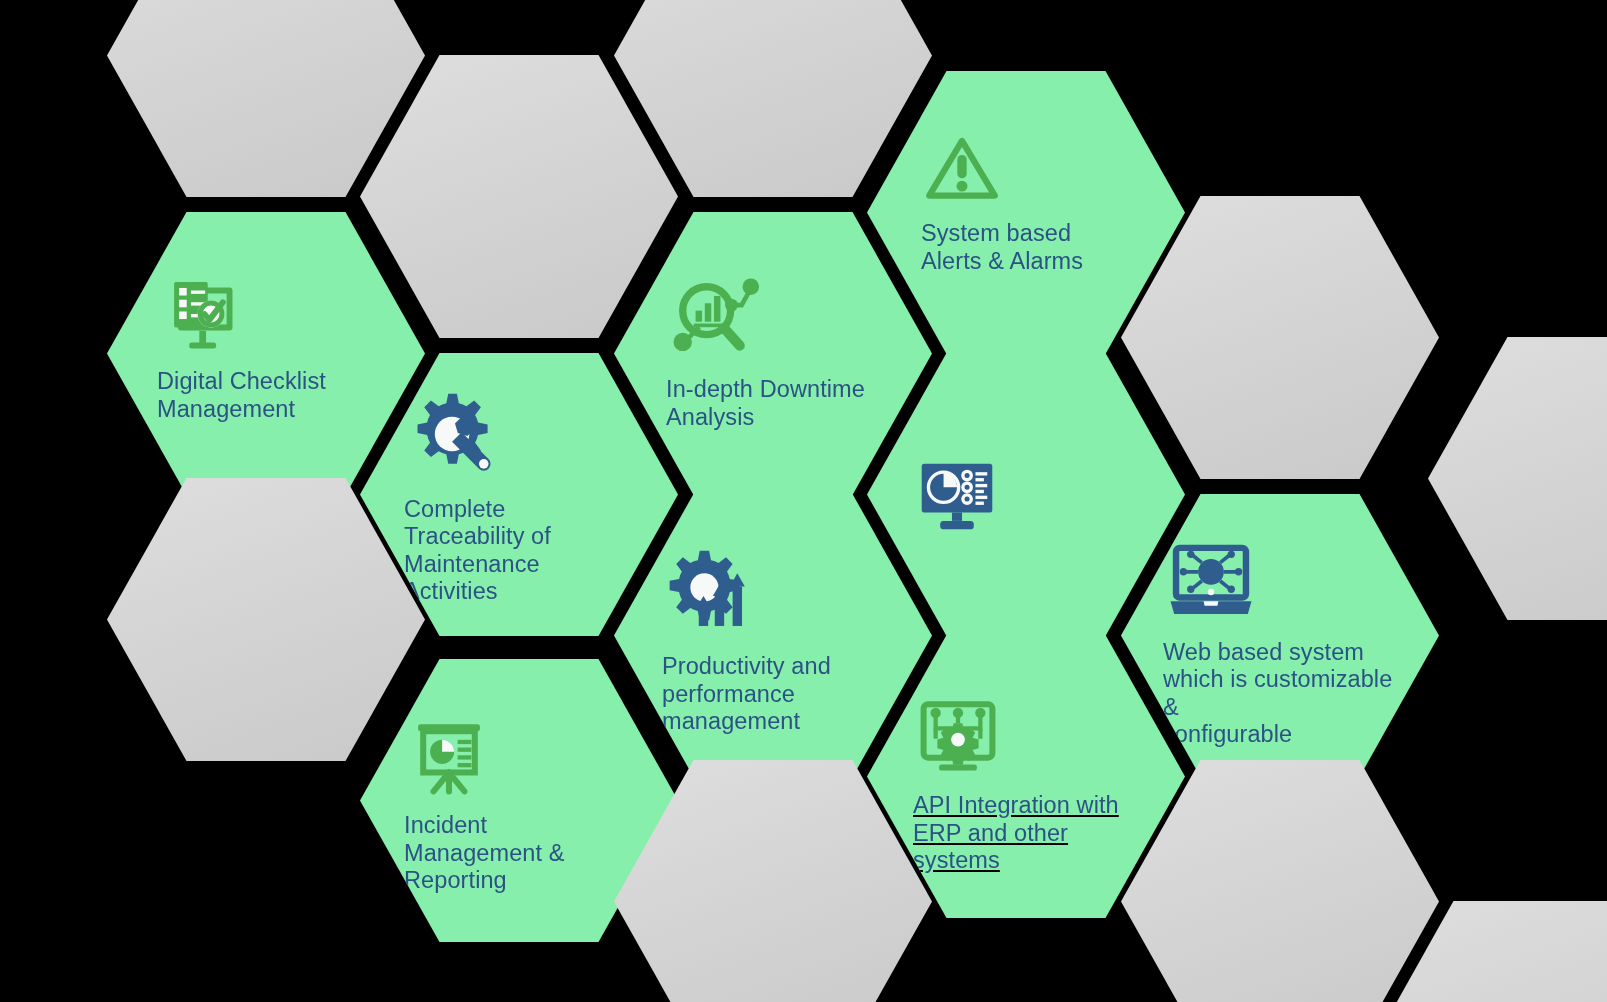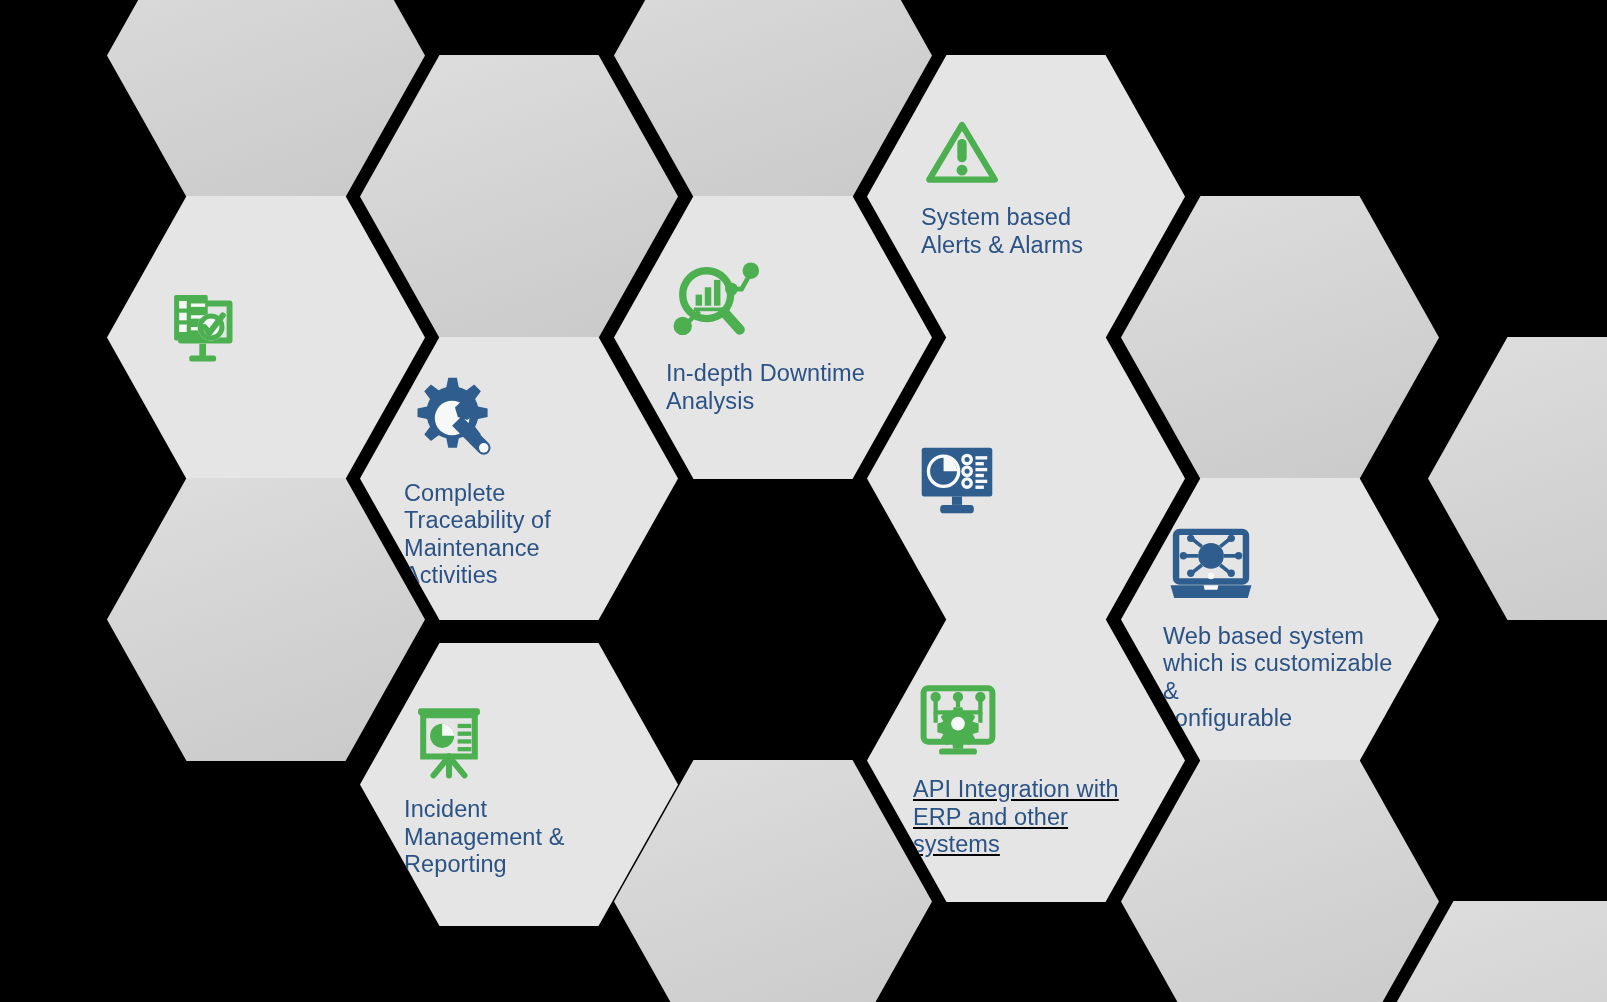--- a/index.html
+++ b/index.html
@@ -16,22 +16,23 @@
     clip-path:polygon(25% 0%,75% 0%,100% 50%,75% 100%,25% 100%,0% 50%);
     -webkit-clip-path:polygon(25% 0%,75% 0%,100% 50%,75% 100%,25% 100%,0% 50%);
     box-sizing:border-box;
     display:flex;flex-direction:column;
     align-items:center;justify-content:center;
   }
   .hex.gray{
     background:linear-gradient(160deg,#dededf 0%,#d2d2d3 55%,#c9c9ca 100%);
   }
   .hex.card{
-    background:#e5e5e5;
+    background:#86efac;
     padding:0 34px;
+    margin-top:16px;
   }
 
   .hex-inner{
     width:100%;
     display:flex;flex-direction:column;
     align-items:flex-start;
     justify-content:center;
     gap:2px;
   }
 
@@ -86,20 +87,22 @@
               <rect x="24" y="47" width="9" height="9"></rect>
               <rect x="38" y="22" width="17" height="4"></rect>
               <rect x="38" y="36" width="17" height="4"></rect>
               <rect x="38" y="50" width="17" height="4"></rect>
             </g>
             <circle cx="62" cy="50" r="16" fill="#f7f8f8"></circle>
             <circle cx="62" cy="50" r="13" fill="none" stroke="#4cb050" stroke-width="6"></circle>
             <path d="M54 50 L60 57 L76 36" fill="none" stroke="#4cb050" stroke-width="7" stroke-linecap="round" stroke-linejoin="round"></path>
           </svg>
         </span>
+        <div class="label" style="color: rgb(43, 82, 132);">Digital Checklist
+Management</div>
       </div>
     </div>
     <div class="hex gray" style="left: 107px; top: 478px; width: 318px; height: 283px;"></div>
     <div class="hex gray" style="left: 360px; top: 55px; width: 318px; height: 283px;"></div>
     <div class="hex card pos-ctm" style="left: 360px; top: 337px; width: 318px; height: 283px;">
       <div class="hex-inner">
         <span class="icon">
           <svg width="96" height="96" viewBox="0 0 100 100" xmlns="http://www.w3.org/2000/svg">
             <path fill="#2f5d8e" d="M44 6 l9 0 2 10 a28 28 0 0 1 8 3 l8-6 7 7 -6 8 a28 28 0 0 1 3 8 l10 2 0 9 -10 2 a28 28 0 0 1-3 8 l6 8 -7 7 -8-6 a28 28 0 0 1-8 3 l-2 10 -9 0 -2-10 a28 28 0 0 1-8-3 l-8 6 -7-7 6-8 a28 28 0 0 1-3-8 l-10-2 0-9 10-2 a28 28 0 0 1 3-8 l-6-8 7-7 8 6 a28 28 0 0 1 8-3 z"></path>
             <circle cx="48" cy="48" r="18" fill="#f7f8f8"></circle>
@@ -156,20 +159,41 @@
             <path d="M61 61 L78 80" stroke="#4cb050" stroke-width="11" stroke-linecap="round"></path>
             <path d="M68 36 L80 36 L90 18" stroke="#4cb050" stroke-width="5" fill="none"></path>
             <circle cx="90" cy="16" r="9" fill="#4cb050"></circle>
             <circle cx="69" cy="36" r="7" fill="#4cb050"></circle>
             <path d="M22 72 L34 60" stroke="#4cb050" stroke-width="5"></path>
             <circle cx="16" cy="76" r="10" fill="#4cb050"></circle>
           </svg>
         </span>
         <div class="label" style="color: rgb(43, 82, 132);">In-depth Downtime
 Analysis</div>
+      </div>
+    </div>
+    <div class="hex card pos-ppm" style="left: 614px; top: 478px; width: 318px; height: 283px;">
+      <div class="hex-inner">
+        <span class="icon">
+          <svg width="94" height="94" viewBox="0 0 100 100" xmlns="http://www.w3.org/2000/svg">
+            <path fill="#2f5d8e" d="M38 4 l10 0 2 10 a26 26 0 0 1 8 3 l8-6 7 7 -6 8 a26 26 0 0 1 3 8 l10 2 0 10 -10 2 a26 26 0 0 1-3 8 l6 8 -7 7 -8-6 a26 26 0 0 1-8 3 l-2 10 -10 0 -2-10 a26 26 0 0 1-8-3 l-8 6 -7-7 6-8 a26 26 0 0 1-3-8 l-10-2 0-10 10-2 a26 26 0 0 1 3-8 l-6-8 7-7 8 6 a26 26 0 0 1 8-3 z"></path>
+            <circle cx="43" cy="43" r="15" fill="#f7f8f8"></circle>
+            <g fill="#2f5d8e">
+              <path d="M36 62 L48 62 L42 52 Z"></path>
+              <rect x="37" y="62" width="10" height="22"></rect>
+              <path d="M52 52 L66 52 L59 40 Z"></path>
+              <rect x="54" y="52" width="10" height="32"></rect>
+              <path d="M70 42 L86 42 L78 28 Z"></path>
+              <rect x="73" y="42" width="10" height="42"></rect>
+            </g>
+          </svg>
+        </span>
+        <div class="label" style="color: rgb(43, 82, 132);">Productivity and
+performance
+management</div>
       </div>
     </div>
     <div class="hex gray" style="left: 614px; top: 760px; width: 318px; height: 283px;"></div>
     <div class="hex card pos-sba" style="left: 867px; top: 55px; width: 318px; height: 283px;">
       <div class="hex-inner">
         <span class="icon">
           <svg width="78" height="78" viewBox="0 0 100 100" xmlns="http://www.w3.org/2000/svg">
             <path d="M50 14 L92 84 L8 84 Z" fill="none" stroke="#4cb050" stroke-width="8" stroke-linejoin="round"></path>
             <rect x="44" y="32" width="12" height="30" rx="6" fill="#4cb050"></rect>
             <circle cx="50" cy="72" r="7" fill="#4cb050"></circle>

